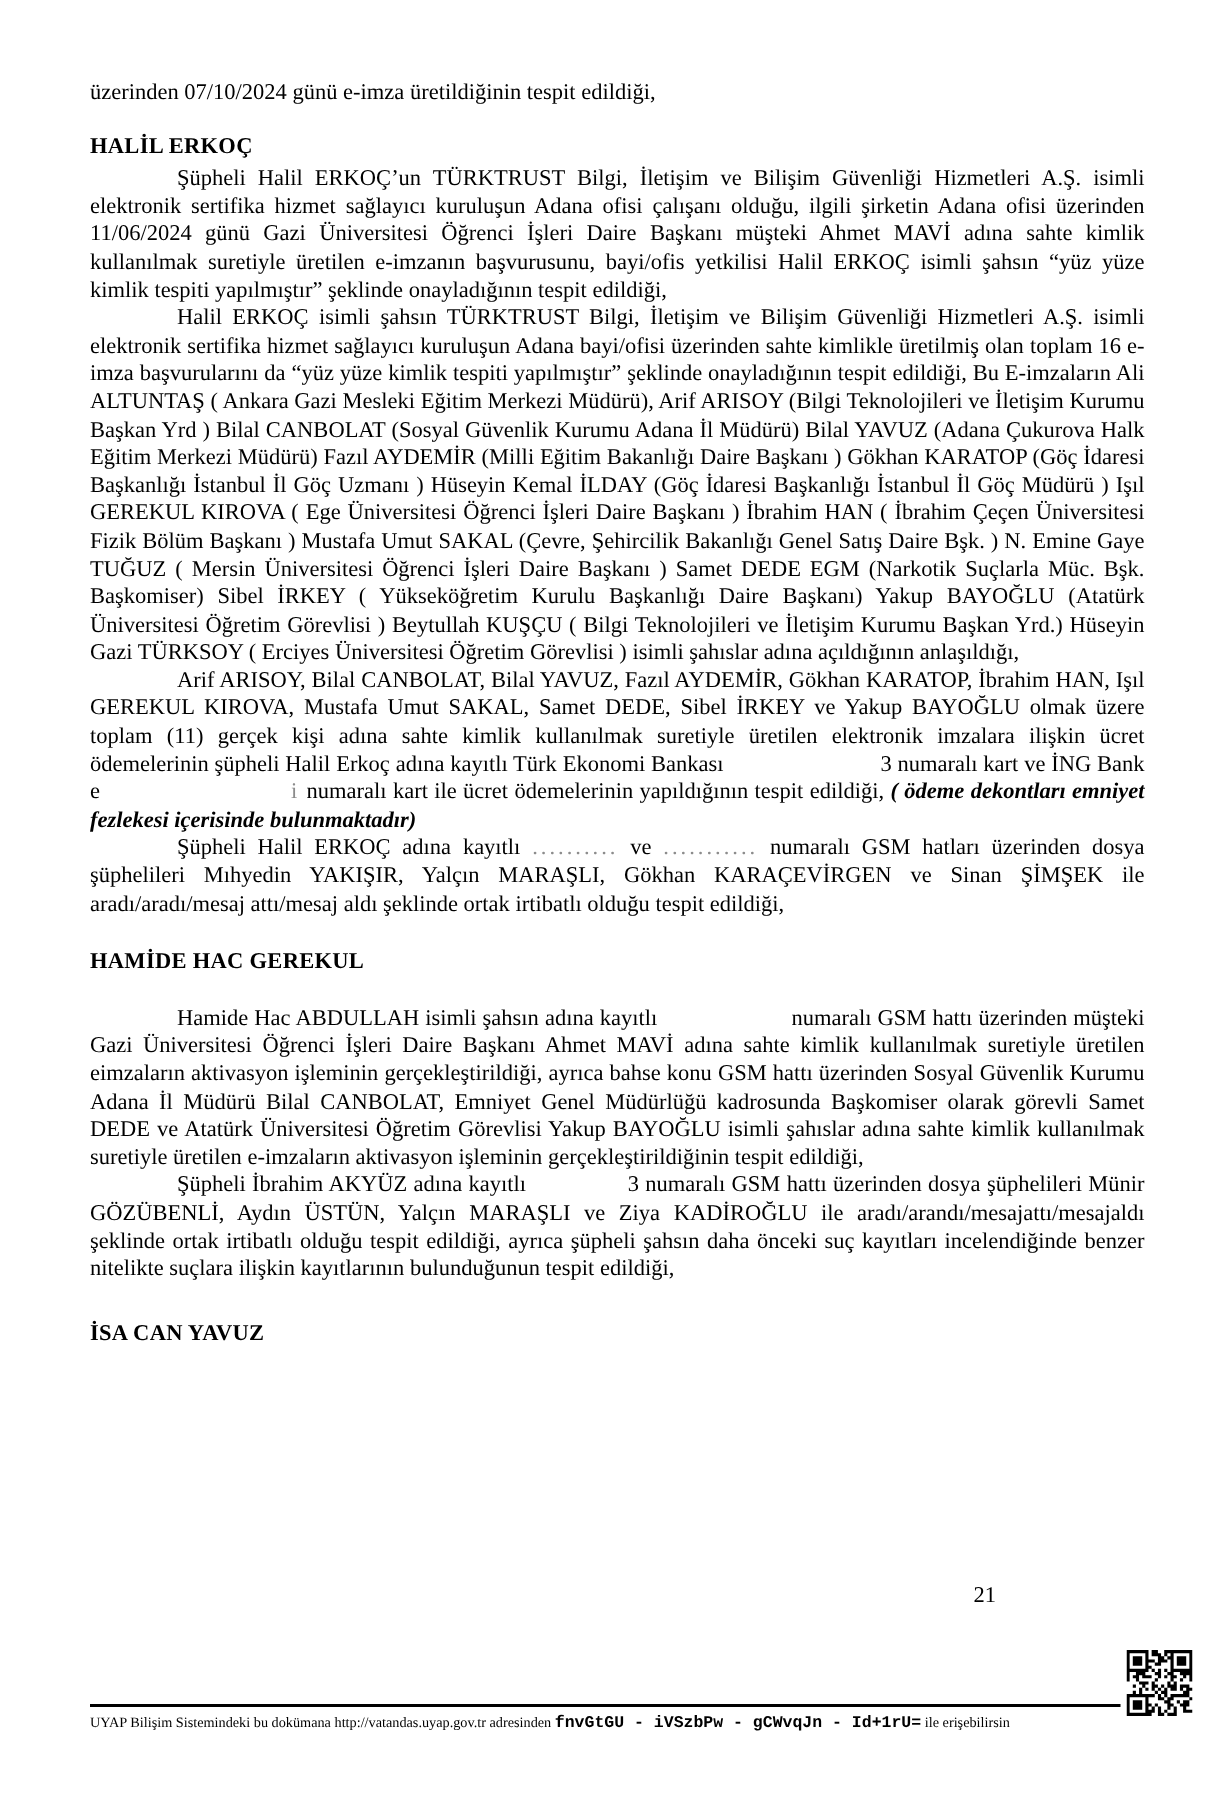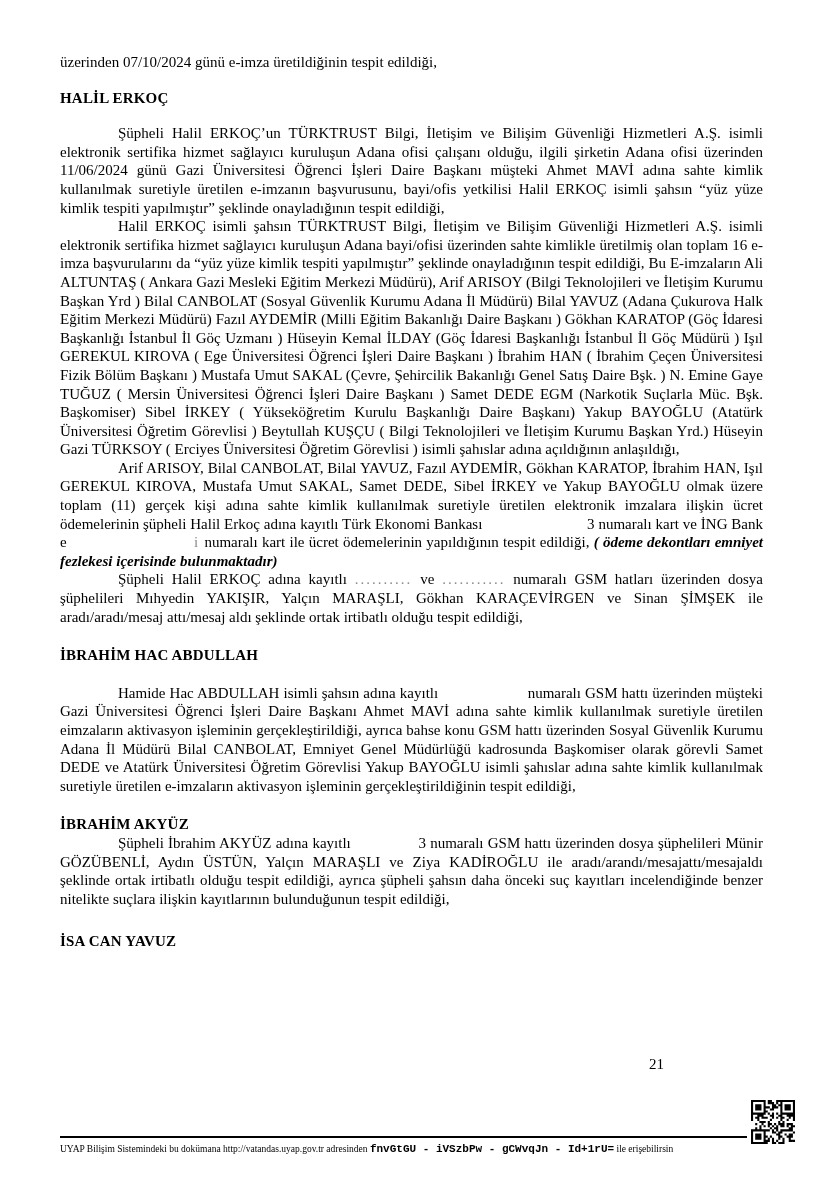--- a/index.html
+++ b/index.html
@@ -13,21 +13,21 @@
   .content {
     position:absolute; left:60px; top:53px; width:703px;
     font-size:15px; line-height:18.6px; text-align:justify;
   }
   .para { margin:0; text-indent:58px; }
   .para.no-indent { text-indent:0; }
   .heading {
     font-size:15px; font-weight:bold; margin:0; letter-spacing:0.2px;
     text-align:left;
   }
-  .h-halil   { margin-top:17px; margin-bottom:17px; }
+  .h-halil   { margin-top:17px; margin-bottom:3px; }
   .h-hamide  { margin-top:20px; margin-bottom:3px; }
   .h-ibrahim { margin-top:20px; margin-bottom:0; }
   .h-isa     { margin-top:24px; }
   .gap-above { margin-top:19px; }
   .seg-n  { }
   .seg-g  { }
   .seg-f  { color:#8c8c8c; letter-spacing:2px; }
   .seg-bi { font-weight:bold; font-style:italic; }
   .page-number {
     position:absolute; top:1056px; left:0; width:664px; text-align:right;
@@ -55,24 +55,23 @@
 
   <div class="content">
     <p class="para no-indent">üzerinden 07/10/2024 günü e-imza üretildiğinin tespit edildiği,</p>
 
     <h2 class="heading h-halil">HALİL ERKOÇ</h2>
     <p class="para"><span class="seg-n">Şüpheli Halil ERKOÇ’un TÜRKTRUST Bilgi, İletişim ve Bilişim Güvenliği Hizmetleri A.Ş. isimli elektronik sertifika hizmet sağlayıcı kuruluşun Adana ofisi çalışanı olduğu, ilgili şirketin Adana ofisi üzerinden 11/06/2024 günü Gazi Üniversitesi Öğrenci İşleri Daire Başkanı müşteki Ahmet MAVİ adına sahte kimlik kullanılmak suretiyle üretilen e-imzanın başvurusunu, bayi/ofis yetkilisi Halil ERKOÇ isimli şahsın “yüz yüze kimlik tespiti yapılmıştır” şeklinde onayladığının tespit edildiği,</span></p>
     <p class="para"><span class="seg-n">Halil ERKOÇ isimli şahsın TÜRKTRUST Bilgi, İletişim ve Bilişim Güvenliği Hizmetleri A.Ş. isimli elektronik sertifika hizmet sağlayıcı kuruluşun Adana bayi/ofisi üzerinden sahte kimlikle üretilmiş olan toplam 16 e-imza başvurularını da “yüz yüze kimlik tespiti yapılmıştır” şeklinde onayladığının tespit edildiği, Bu E-imzaların Ali ALTUNTAŞ ( Ankara Gazi Mesleki Eğitim Merkezi Müdürü), Arif ARISOY (Bilgi Teknolojileri ve İletişim Kurumu Başkan Yrd ) Bilal CANBOLAT (Sosyal Güvenlik Kurumu Adana İl Müdürü) Bilal YAVUZ (Adana Çukurova Halk Eğitim Merkezi Müdürü) Fazıl AYDEMİR (Milli Eğitim Bakanlığı Daire Başkanı ) Gökhan KARATOP (Göç İdaresi Başkanlığı İstanbul İl Göç Uzmanı ) Hüseyin Kemal İLDAY (Göç İdaresi Başkanlığı İstanbul İl Göç Müdürü ) Işıl GEREKUL KIROVA ( Ege Üniversitesi Öğrenci İşleri Daire Başkanı ) İbrahim HAN ( İbrahim Çeçen Üniversitesi Fizik Bölüm Başkanı ) Mustafa Umut SAKAL (Çevre, Şehircilik Bakanlığı Genel Satış Daire Bşk. ) N. Emine Gaye TUĞUZ ( Mersin Üniversitesi Öğrenci İşleri Daire Başkanı ) Samet DEDE EGM (Narkotik Suçlarla Müc. Bşk. Başkomiser) Sibel İRKEY ( Yükseköğretim Kurulu Başkanlığı Daire Başkanı) Yakup BAYOĞLU (Atatürk Üniversitesi Öğretim Görevlisi ) Beytullah KUŞÇU ( Bilgi Teknolojileri ve İletişim Kurumu Başkan Yrd.) Hüseyin Gazi TÜRKSOY ( Erciyes Üniversitesi Öğretim Görevlisi ) isimli şahıslar adına açıldığının anlaşıldığı,</span></p>
     <p class="para"><span class="seg-n">Arif ARISOY, Bilal CANBOLAT, Bilal YAVUZ, Fazıl AYDEMİR, Gökhan KARATOP, İbrahim HAN, Işıl GEREKUL KIROVA, Mustafa Umut SAKAL, Samet DEDE, Sibel İRKEY ve Yakup BAYOĞLU olmak üzere toplam (11) gerçek kişi adına sahte kimlik kullanılmak suretiyle üretilen elektronik imzalara ilişkin ücret ödemelerinin şüpheli Halil Erkoç adına kayıtlı Türk Ekonomi Bankası </span><span class="seg-g">&nbsp;&nbsp;&nbsp;&nbsp;&nbsp;&nbsp;&nbsp;&nbsp;&nbsp;&nbsp;&nbsp;&nbsp;&nbsp;&nbsp;&nbsp;&nbsp;&nbsp;&nbsp;&nbsp;&nbsp;&nbsp;&nbsp;&nbsp;&nbsp;&nbsp;&nbsp;</span><span class="seg-n">3 numaralı kart ve İNG Bank e</span><span class="seg-g">&nbsp;&nbsp;&nbsp;&nbsp;&nbsp;&nbsp;&nbsp;&nbsp;&nbsp;&nbsp;&nbsp;&nbsp;&nbsp;&nbsp;&nbsp;&nbsp;&nbsp;&nbsp;&nbsp;&nbsp;&nbsp;&nbsp;&nbsp;&nbsp;&nbsp;&nbsp;&nbsp;&nbsp;&nbsp;&nbsp;</span><span class="seg-f">i</span><span class="seg-n"> numaralı kart ile ücret ödemelerinin yapıldığının tespit edildiği, </span><span class="seg-bi">( ödeme dekontları emniyet fezlekesi içerisinde bulunmaktadır)</span></p>
     <p class="para"><span class="seg-n">Şüpheli Halil ERKOÇ adına kayıtlı </span><span class="seg-f">..........</span><span class="seg-n"> ve </span><span class="seg-f">...........</span><span class="seg-n"> numaralı GSM hatları üzerinden dosya şüphelileri Mıhyedin YAKIŞIR, Yalçın MARAŞLI, Gökhan KARAÇEVİRGEN ve Sinan ŞİMŞEK ile aradı/aradı/mesaj attı/mesaj aldı şeklinde ortak irtibatlı olduğu tespit edildiği,</span></p>
 
-    <h2 class="heading h-hamide">İBRAHİM HAC ABDULLAH</h2>
+    <h2 class="heading h-hamide">HAMİDE HAC GEREKUL</h2>
     <p class="para gap-above"><span class="seg-n">Hamide Hac ABDULLAH isimli şahsın adına kayıtlı </span><span class="seg-g">&nbsp;&nbsp;&nbsp;&nbsp;&nbsp;&nbsp;&nbsp;&nbsp;&nbsp;&nbsp;&nbsp;&nbsp;&nbsp;&nbsp;&nbsp;&nbsp;&nbsp;&nbsp;&nbsp;&nbsp;</span><span class="seg-n"> numaralı GSM hattı üzerinden müşteki Gazi Üniversitesi Öğrenci İşleri Daire Başkanı Ahmet MAVİ adına sahte kimlik kullanılmak suretiyle üretilen eimzaların aktivasyon işleminin gerçekleştirildiği, ayrıca bahse konu GSM hattı üzerinden Sosyal Güvenlik Kurumu Adana İl Müdürü Bilal CANBOLAT, Emniyet Genel Müdürlüğü kadrosunda Başkomiser olarak görevli Samet DEDE ve Atatürk Üniversitesi Öğretim Görevlisi Yakup BAYOĞLU isimli şahıslar adına sahte kimlik kullanılmak suretiyle üretilen e-imzaların aktivasyon işleminin gerçekleştirildiğinin tespit edildiği,</span></p>
 
-    <h2 class="heading h-ibrahim">İBRAHİM AKYÜZ</h2>
     <p class="para"><span class="seg-n">Şüpheli İbrahim AKYÜZ adına kayıtlı </span><span class="seg-g">&nbsp;&nbsp;&nbsp;&nbsp;&nbsp;&nbsp;&nbsp;&nbsp;&nbsp;&nbsp;&nbsp;&nbsp;&nbsp;&nbsp;&nbsp;</span><span class="seg-n">3 numaralı GSM hattı üzerinden dosya şüphelileri Münir GÖZÜBENLİ, Aydın ÜSTÜN, Yalçın MARAŞLI ve Ziya KADİROĞLU ile aradı/arandı/mesajattı/mesajaldı şeklinde ortak irtibatlı olduğu tespit edildiği, ayrıca şüpheli şahsın daha önceki suç kayıtları incelendiğinde benzer nitelikte suçlara ilişkin kayıtlarının bulunduğunun tespit edildiği,</span></p>
 
     <h2 class="heading h-isa">İSA CAN YAVUZ</h2>
   </div>
 
   <div class="page-number">21</div>
 
   <div class="qr">
     <svg id="qr-svg" viewBox="0 0 42 42" xmlns="http://www.w3.org/2000/svg" aria-hidden="true">
         <path d="M0 0h2v2h-2zM2 0h2v2h-2zM4 0h2v2h-2zM6 0h2v2h-2zM8 0h2v2h-2zM10 0h2v2h-2zM12 0h2v2h-2zM16 0h2v2h-2zM18 0h2v2h-2zM24 0h2v2h-2zM26 0h2v2h-2zM28 0h2v2h-2zM30 0h2v2h-2zM32 0h2v2h-2zM34 0h2v2h-2zM36 0h2v2h-2zM38 0h2v2h-2zM40 0h2v2h-2zM0 2h2v2h-2zM12 2h2v2h-2zM16 2h2v2h-2zM18 2h2v2h-2zM20 2h2v2h-2zM24 2h2v2h-2zM28 2h2v2h-2zM40 2h2v2h-2zM0 4h2v2h-2zM4 4h2v2h-2zM6 4h2v2h-2zM8 4h2v2h-2zM12 4h2v2h-2zM20 4h2v2h-2zM22 4h2v2h-2zM26 4h2v2h-2zM28 4h2v2h-2zM32 4h2v2h-2zM34 4h2v2h-2zM36 4h2v2h-2zM40 4h2v2h-2zM0 6h2v2h-2zM4 6h2v2h-2zM6 6h2v2h-2zM8 6h2v2h-2zM12 6h2v2h-2zM14 6h2v2h-2zM16 6h2v2h-2zM20 6h2v2h-2zM22 6h2v2h-2zM24 6h2v2h-2zM28 6h2v2h-2zM32 6h2v2h-2zM34 6h2v2h-2zM36 6h2v2h-2zM40 6h2v2h-2zM0 8h2v2h-2zM4 8h2v2h-2zM6 8h2v2h-2zM8 8h2v2h-2zM12 8h2v2h-2zM18 8h2v2h-2zM20 8h2v2h-2zM28 8h2v2h-2zM32 8h2v2h-2zM34 8h2v2h-2zM36 8h2v2h-2zM40 8h2v2h-2zM0 10h2v2h-2zM12 10h2v2h-2zM14 10h2v2h-2zM28 10h2v2h-2zM40 10h2v2h-2zM0 12h2v2h-2zM2 12h2v2h-2zM4 12h2v2h-2zM6 12h2v2h-2zM8 12h2v2h-2zM10 12h2v2h-2zM12 12h2v2h-2zM16 12h2v2h-2zM20 12h2v2h-2zM24 12h2v2h-2zM28 12h2v2h-2zM30 12h2v2h-2zM32 12h2v2h-2zM34 12h2v2h-2zM36 12h2v2h-2zM38 12h2v2h-2zM40 12h2v2h-2zM0 14h2v2h-2zM6 14h2v2h-2zM8 14h2v2h-2zM10 14h2v2h-2zM18 14h2v2h-2zM20 14h2v2h-2zM26 14h2v2h-2zM28 14h2v2h-2zM34 14h2v2h-2zM36 14h2v2h-2zM38 14h2v2h-2zM40 14h2v2h-2zM0 16h2v2h-2zM4 16h2v2h-2zM6 16h2v2h-2zM10 16h2v2h-2zM12 16h2v2h-2zM14 16h2v2h-2zM20 16h2v2h-2zM24 16h2v2h-2zM28 16h2v2h-2zM30 16h2v2h-2zM36 16h2v2h-2zM40 16h2v2h-2zM0 18h2v2h-2zM6 18h2v2h-2zM18 18h2v2h-2zM28 18h2v2h-2zM34 18h2v2h-2zM40 18h2v2h-2zM8 20h2v2h-2zM10 20h2v2h-2zM12 20h2v2h-2zM16 20h2v2h-2zM26 20h2v2h-2zM30 20h2v2h-2zM4 22h2v2h-2zM10 22h2v2h-2zM16 22h2v2h-2zM18 22h2v2h-2zM22 22h2v2h-2zM26 22h2v2h-2zM28 22h2v2h-2zM30 22h2v2h-2zM34 22h2v2h-2zM36 22h2v2h-2zM38 22h2v2h-2zM8 24h2v2h-2zM12 24h2v2h-2zM16 24h2v2h-2zM20 24h2v2h-2zM24 24h2v2h-2zM28 24h2v2h-2zM30 24h2v2h-2zM34 24h2v2h-2zM38 24h2v2h-2zM40 24h2v2h-2zM4 26h2v2h-2zM8 26h2v2h-2zM18 26h2v2h-2zM22 26h2v2h-2zM24 26h2v2h-2zM36 26h2v2h-2zM38 26h2v2h-2zM0 28h2v2h-2zM2 28h2v2h-2zM4 28h2v2h-2zM6 28h2v2h-2zM8 28h2v2h-2zM10 28h2v2h-2zM12 28h2v2h-2zM14 28h2v2h-2zM16 28h2v2h-2zM20 28h2v2h-2zM24 28h2v2h-2zM28 28h2v2h-2zM30 28h2v2h-2zM32 28h2v2h-2zM34 28h2v2h-2zM36 28h2v2h-2zM38 28h2v2h-2zM0 30h2v2h-2zM12 30h2v2h-2zM20 30h2v2h-2zM22 30h2v2h-2zM26 30h2v2h-2zM28 30h2v2h-2zM40 30h2v2h-2zM0 32h2v2h-2zM4 32h2v2h-2zM6 32h2v2h-2zM8 32h2v2h-2zM12 32h2v2h-2zM24 32h2v2h-2zM26 32h2v2h-2zM32 32h2v2h-2zM36 32h2v2h-2zM38 32h2v2h-2zM0 34h2v2h-2zM4 34h2v2h-2zM6 34h2v2h-2zM8 34h2v2h-2zM12 34h2v2h-2zM14 34h2v2h-2zM18 34h2v2h-2zM26 34h2v2h-2zM28 34h2v2h-2zM34 34h2v2h-2zM36 34h2v2h-2zM38 34h2v2h-2zM0 36h2v2h-2zM4 36h2v2h-2zM6 36h2v2h-2zM8 36h2v2h-2zM12 36h2v2h-2zM16 36h2v2h-2zM20 36h2v2h-2zM26 36h2v2h-2zM30 36h2v2h-2zM36 36h2v2h-2zM0 38h2v2h-2zM12 38h2v2h-2zM14 38h2v2h-2zM16 38h2v2h-2zM20 38h2v2h-2zM24 38h2v2h-2zM30 38h2v2h-2zM36 38h2v2h-2zM38 38h2v2h-2zM40 38h2v2h-2zM0 40h2v2h-2zM2 40h2v2h-2zM4 40h2v2h-2zM6 40h2v2h-2zM8 40h2v2h-2zM10 40h2v2h-2zM12 40h2v2h-2zM14 40h2v2h-2zM20 40h2v2h-2zM22 40h2v2h-2zM26 40h2v2h-2zM28 40h2v2h-2zM30 40h2v2h-2z" fill="#000"></path>

